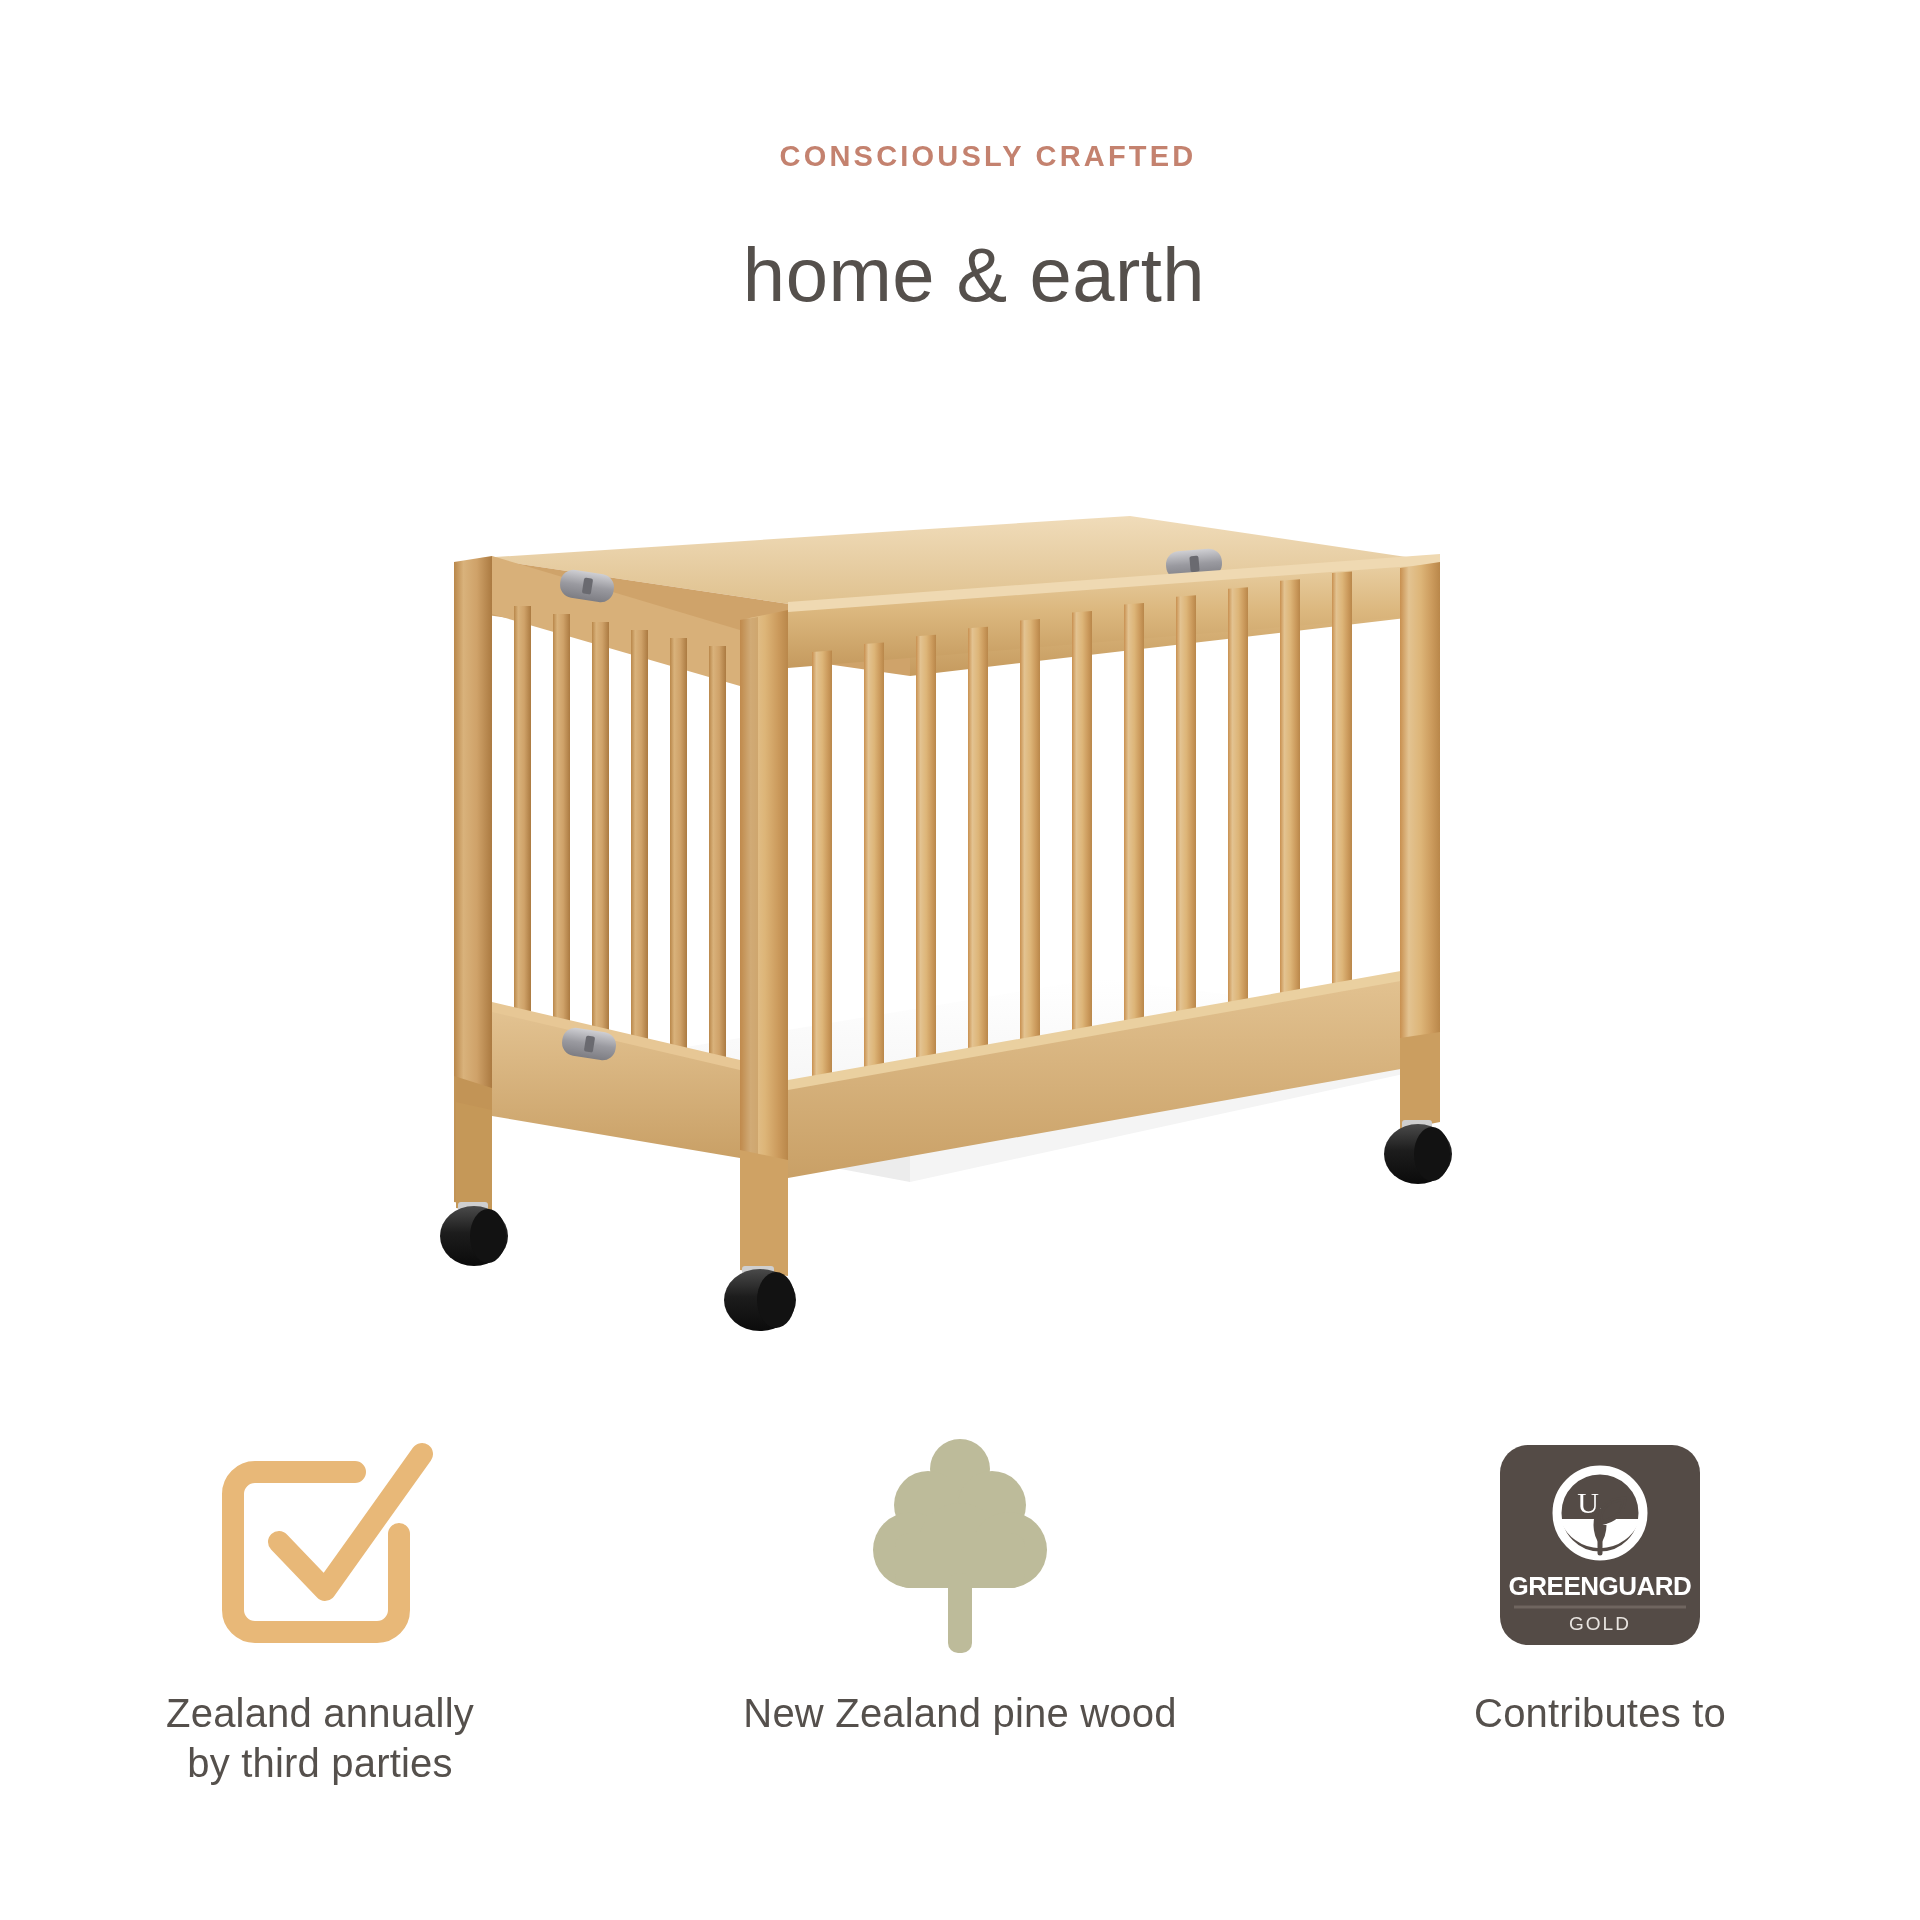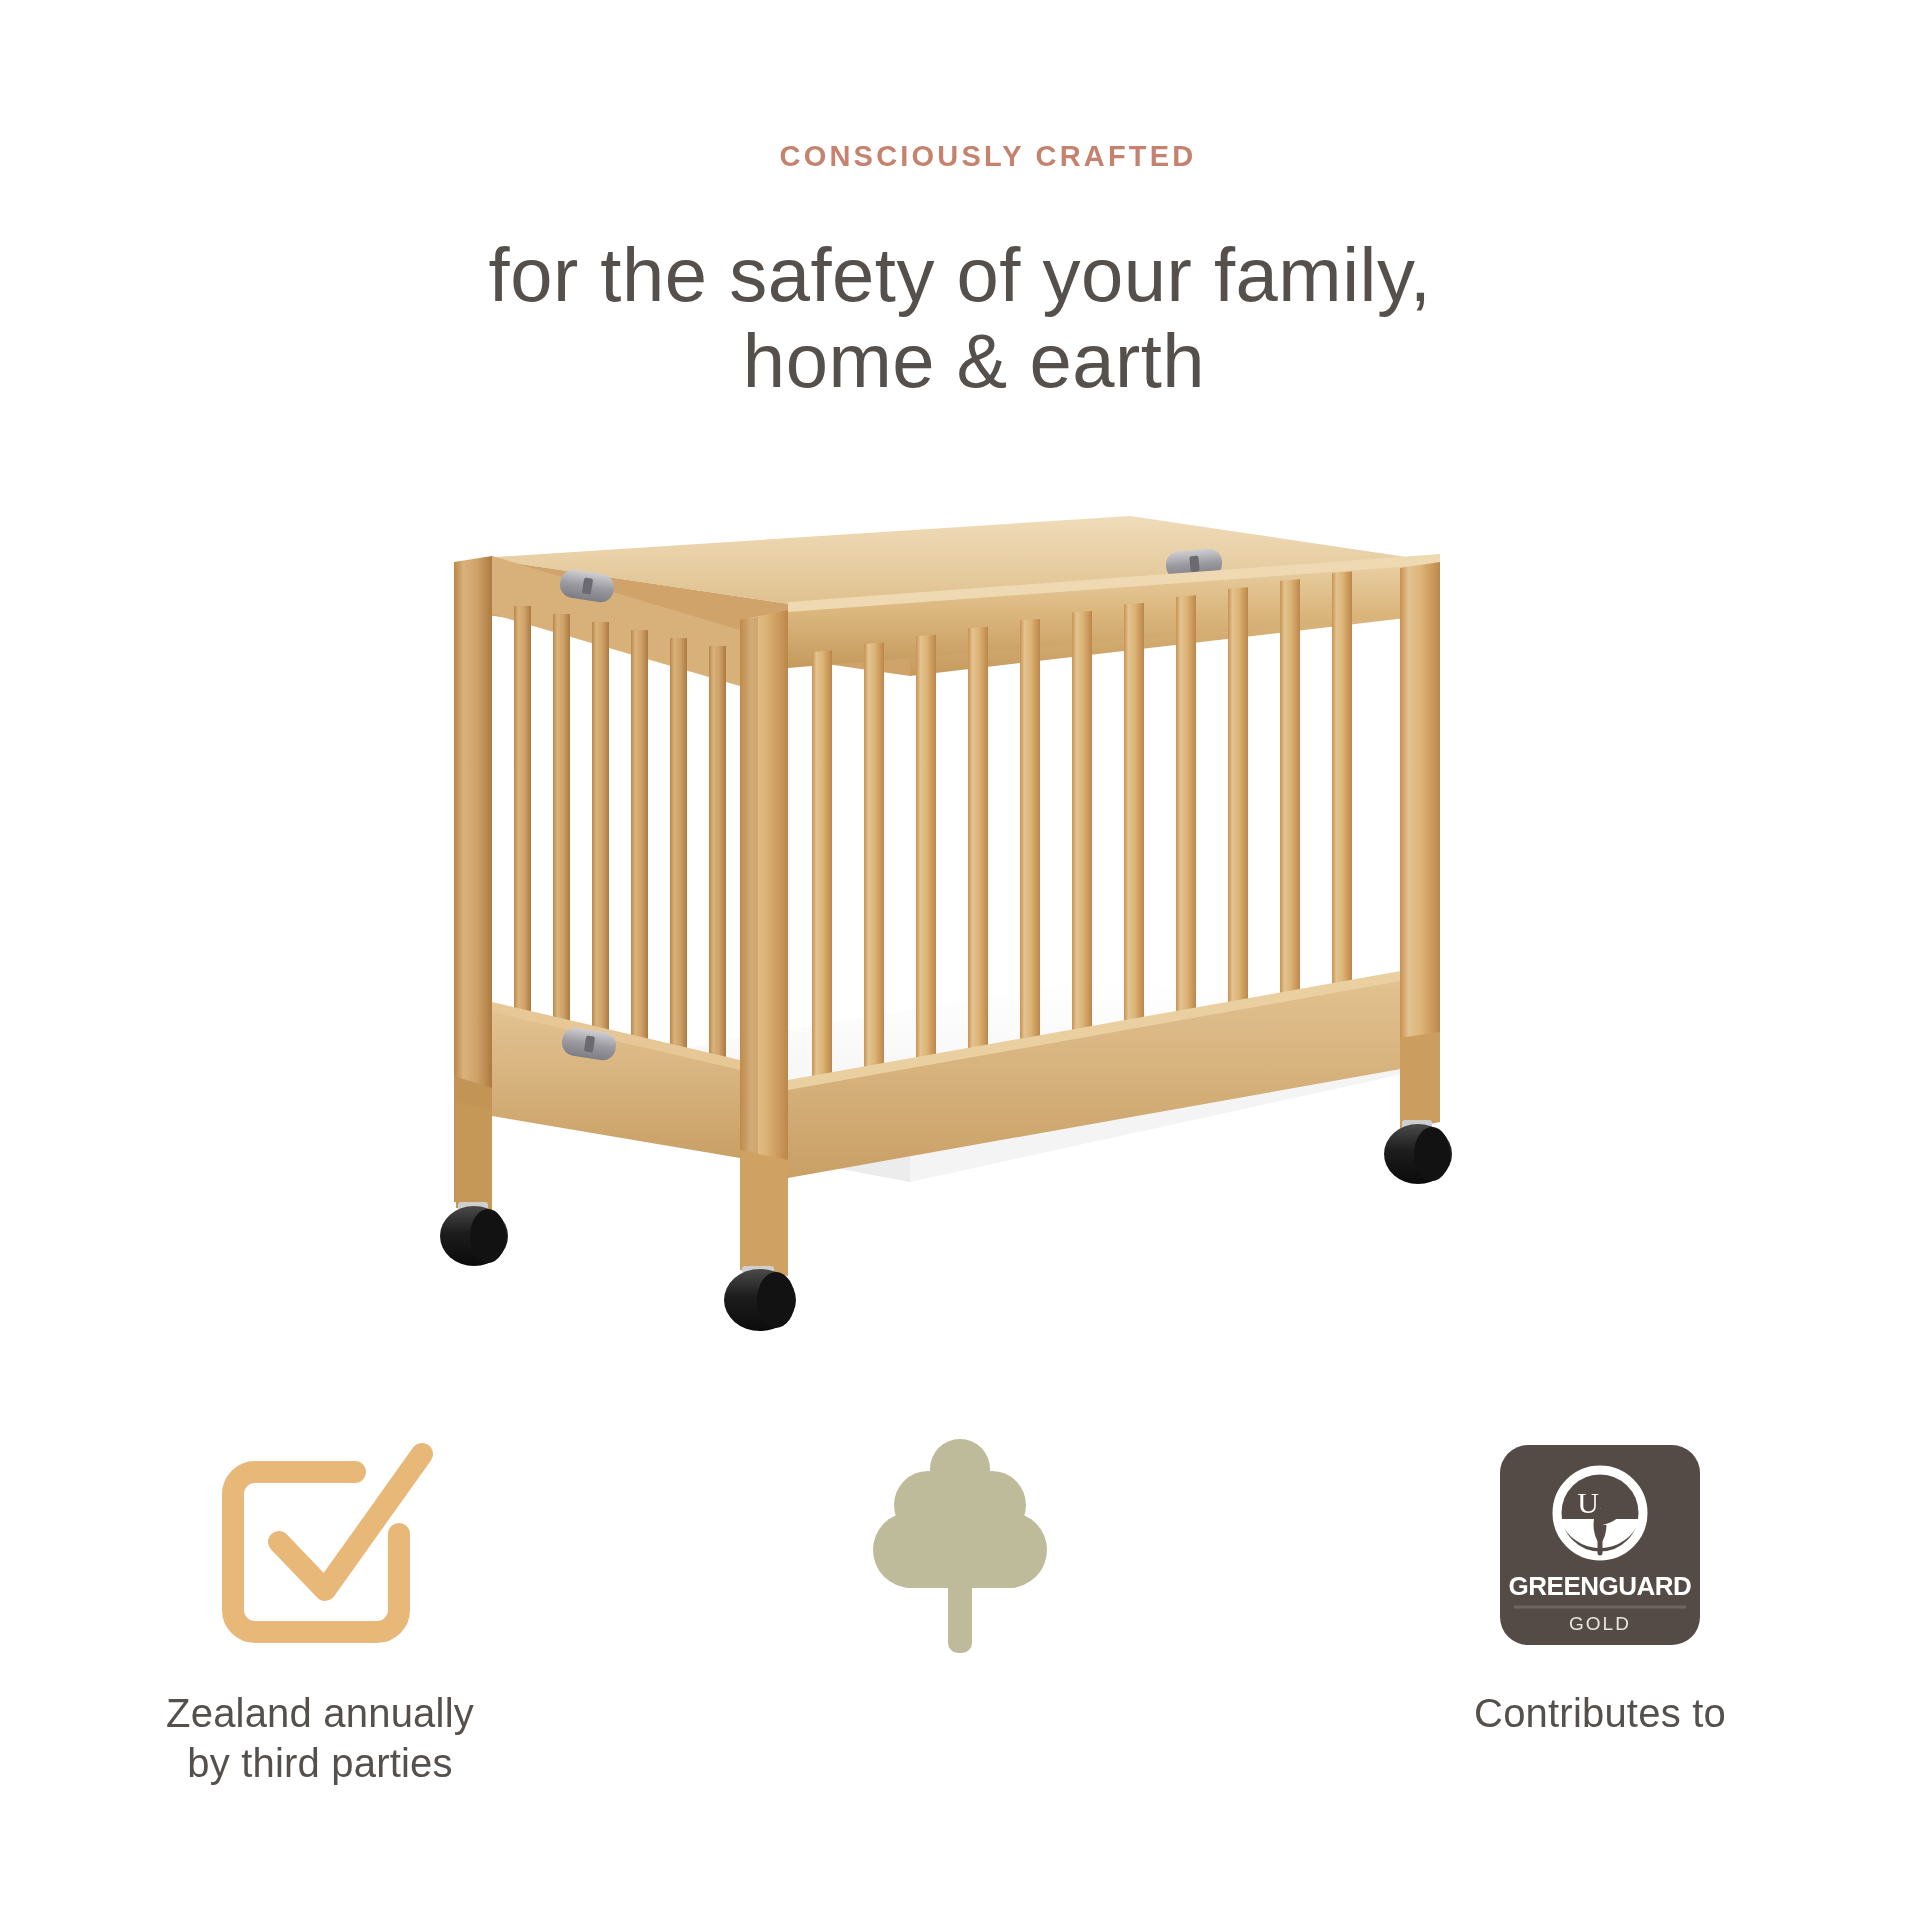--- a/index.html
+++ b/index.html
@@ -78,21 +78,20 @@
   .feat-label .l2 { display:block; }
 </style>
 </head>
 <body>
 
 <div id="page">
 
   <div class="eyebrow">CONSCIOUSLY CRAFTED</div>
 
   <div class="headline">
-    <span>for the safety of your family,</span>
     <span class="l2">home &amp; earth</span>
   </div>
 
   <div id="product">
     <svg width="1020" height="880" viewBox="0 0 1020 880">
       <defs>
 
         <linearGradient id="slatG" x1="0" y1="0" x2="1" y2="0">
           <stop offset="0%" stop-color="#c89050"></stop>
           <stop offset="22%" stop-color="#e3c391"></stop>
@@ -268,20 +267,21 @@
             <circle cx="119" cy="72" r="34"></circle>
             <circle cx="38" cy="117" r="38"></circle>
             <circle cx="87" cy="112" r="42"></circle>
             <circle cx="136" cy="117" r="38"></circle>
             <rect x="22" y="100" width="130" height="55" rx="14"></rect>
             <rect x="75" y="140" width="24" height="80" rx="10"></rect>
           </g>
         </svg>
       </div>
       <div class="feat-label">
+        <span class="l2">New Zealand pine wood</span>
       </div>
     </div>
 
     <div class="feature">
       <div class="feat-icon">
         <svg width="200" height="200" viewBox="0 0 200 200">
           <rect x="0" y="0" width="200" height="200" rx="28" fill="#544b46"></rect>
 
           <g>
             <circle cx="100" cy="68" r="43" fill="#544b46" stroke="#ffffff" stroke-width="9"></circle>

